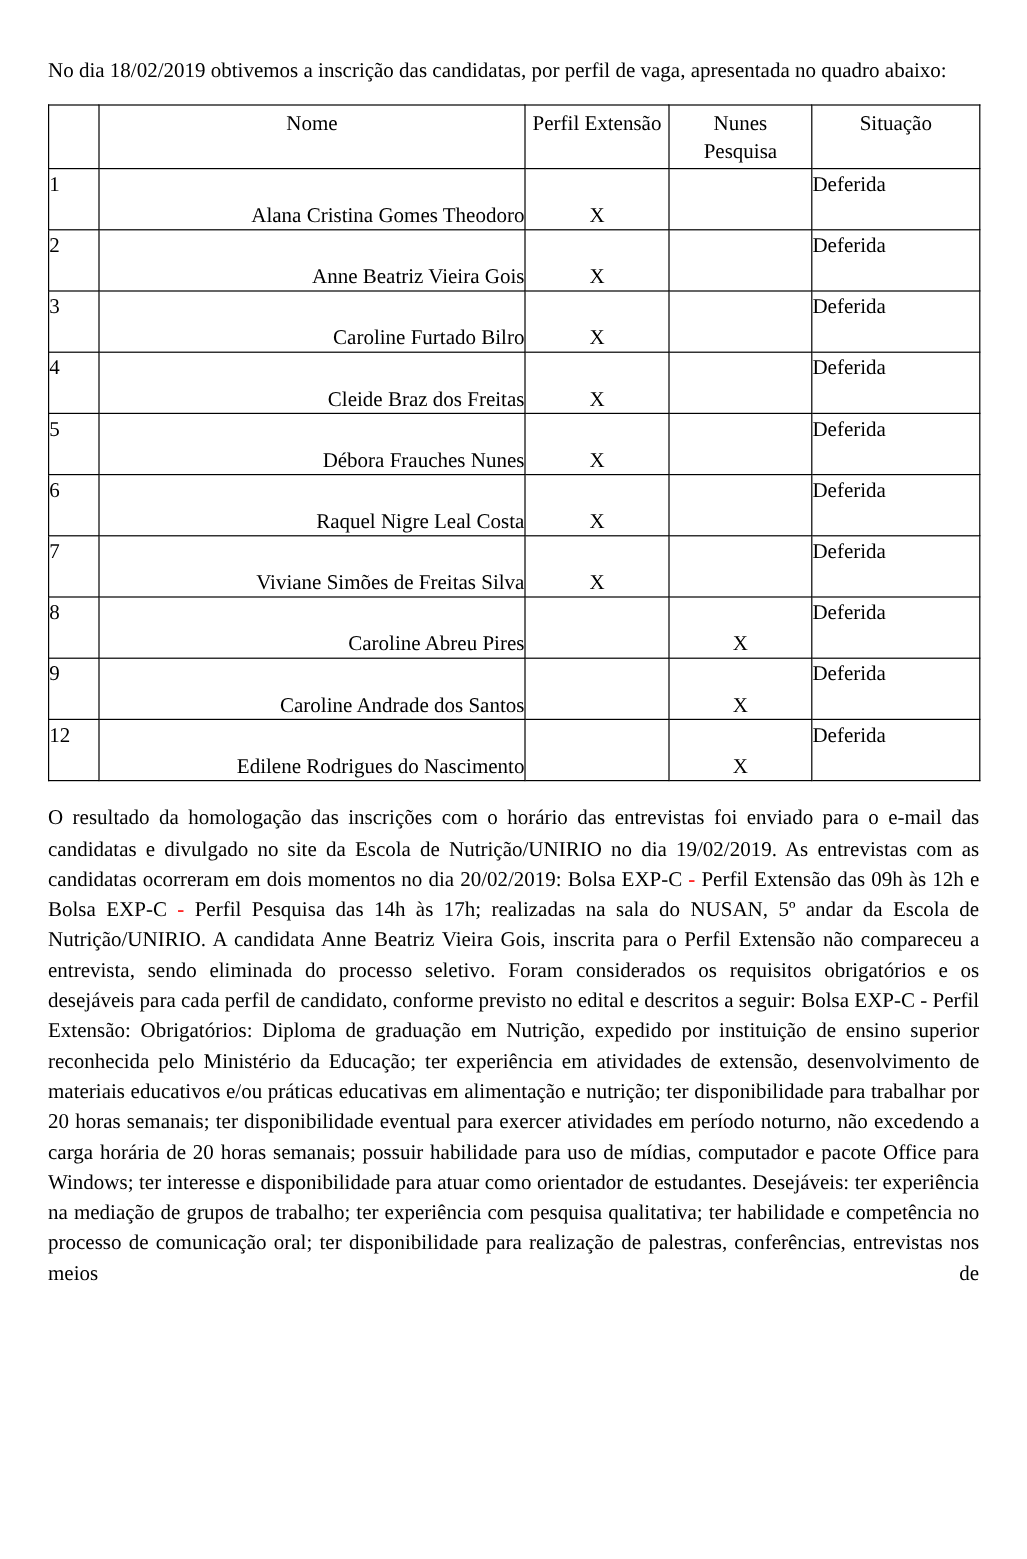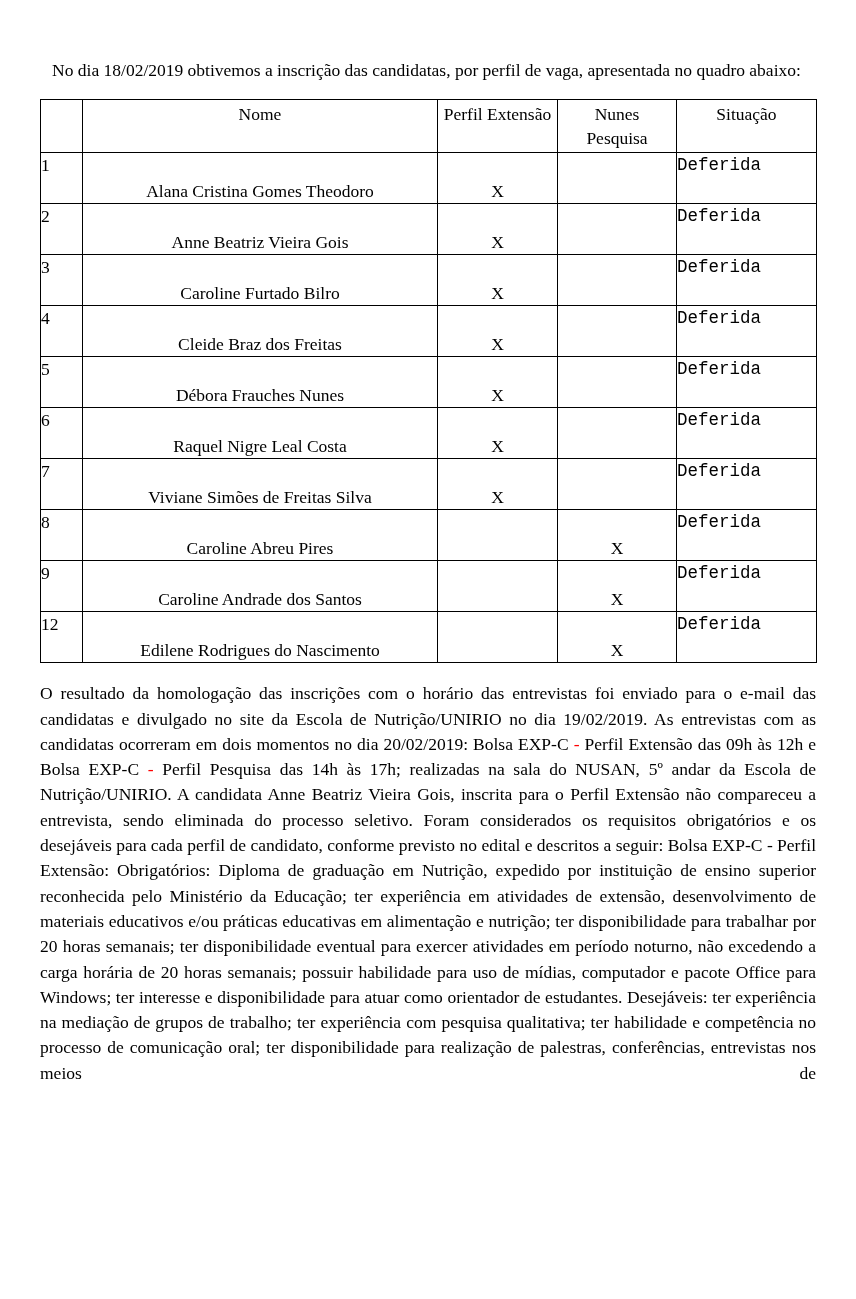--- a/index.html
+++ b/index.html
@@ -9,21 +9,21 @@
     height: 1299px;
     background: #ffffff;
     color: #000000;
     font-family: "Liberation Serif", "DejaVu Serif", serif;
     font-size: 17.5px;
     line-height: 25.3px;
     padding: 46px 40px 0 40px;
     overflow: hidden;
   }
   .intro {
-    margin: 12px;
+    margin: 0;
     text-align: left;
   }
   table.candidates {
     border-collapse: collapse;
     width: 776px;
     margin-top: 16px;
     table-layout: fixed;
   }
   table.candidates th,
   table.candidates td {
@@ -41,33 +41,32 @@
     height: 53px;
   }
   table.candidates td { height: 51px; }
   td.cell-num {
     vertical-align: top;
     text-align: left;
     padding: 0 2px;
   }
   td.cell-name {
     vertical-align: bottom;
-    text-align: center;
+    text-align: right;
     padding: 0 4px 5px 24px;
   }
   td.cell-mark {
     vertical-align: bottom;
     text-align: center;
     padding: 0 0 5px 0;
   }
   td.cell-sit {
     vertical-align: top;
     text-align: left;
     padding: 0 3px;
-    font-family: Liberation Mono, monospace;
   }
   .body-text {
     margin: 18px 0 0 0;
     text-align: justify;
     text-align-last: justify;
   }
 </style>
 </head>
 <body>
 

